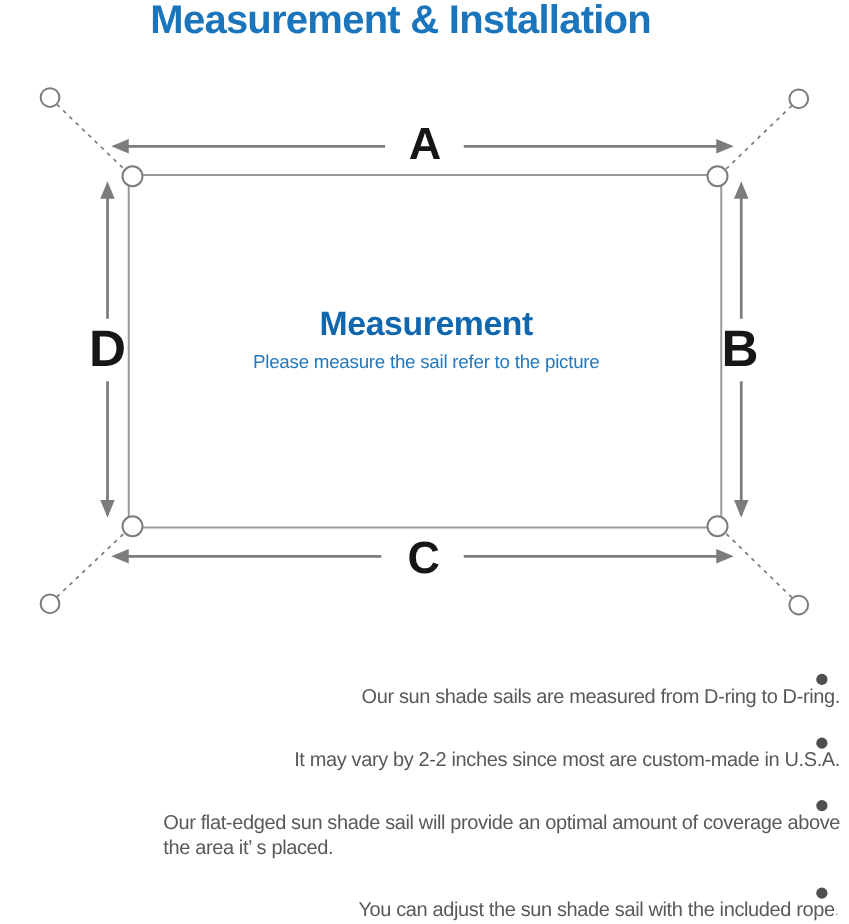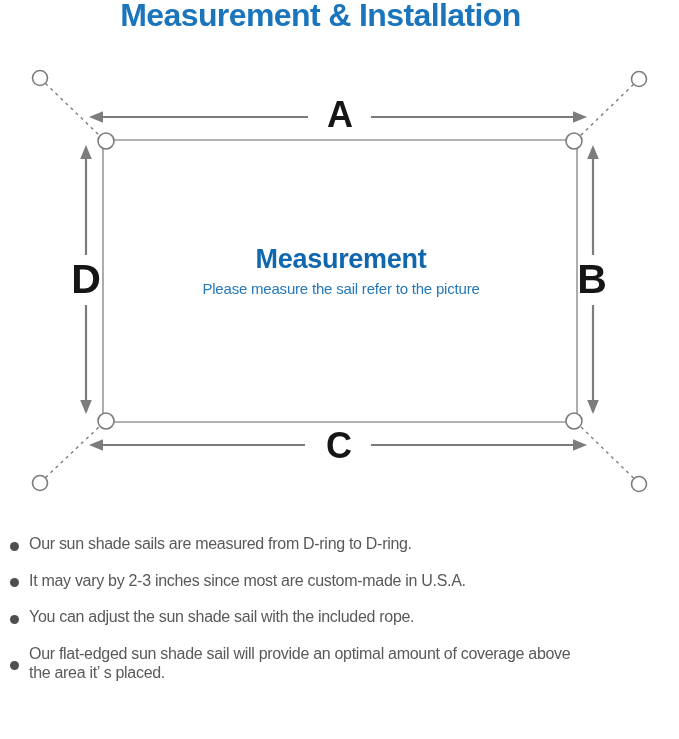--- a/index.html
+++ b/index.html
@@ -51,22 +51,23 @@
     position: absolute;
     left: 10px;
     top: 534px;
     width: 662px;
     margin: 0;
     padding: 0;
     list-style: none;
   }
   .note {
     display: flex;
-    align-items: center;
+    align-items: flex-end;
     margin: 0 0 17px 0;
+    flex-direction: column;
   }
   .dot {
     flex: none;
     width: 9px;
     height: 9px;
     border-radius: 50%;
     background: #4f4f4f;
     margin: 5px 10px 0 0;
   }
   .note-text {
@@ -139,26 +140,26 @@
     <text x="341" y="239" text-anchor="middle" class="center-sub">Please measure the sail refer to the picture</text>
   </svg>
 
   <ul class="notes">
     <li class="note">
       <span class="dot"></span>
       <span class="note-text">Our sun shade sails are measured from D-ring to D-ring.</span>
     </li>
     <li class="note">
       <span class="dot"></span>
-      <span class="note-text">It may vary by 2-3 inches since most are custom-made in U.S.A.</span>
-    </li>
-    <li class="note">
-      <span class="dot"></span>
-      <span class="note-text">You can adjust the sun shade sail with the included rope.</span>
+      <span class="note-text">It may vary by 2-2 inches since most are custom-made in U.S.A.</span>
     </li>
     <li class="note">
       <span class="dot"></span>
       <span class="note-text">Our flat-edged sun shade sail will provide an optimal amount of coverage above
 the area it’ s placed.</span>
     </li>
+    <li class="note">
+      <span class="dot"></span>
+      <span class="note-text">You can adjust the sun shade sail with the included rope.</span>
+    </li>
   </ul>
 
 </div>
 
 </body></html>

